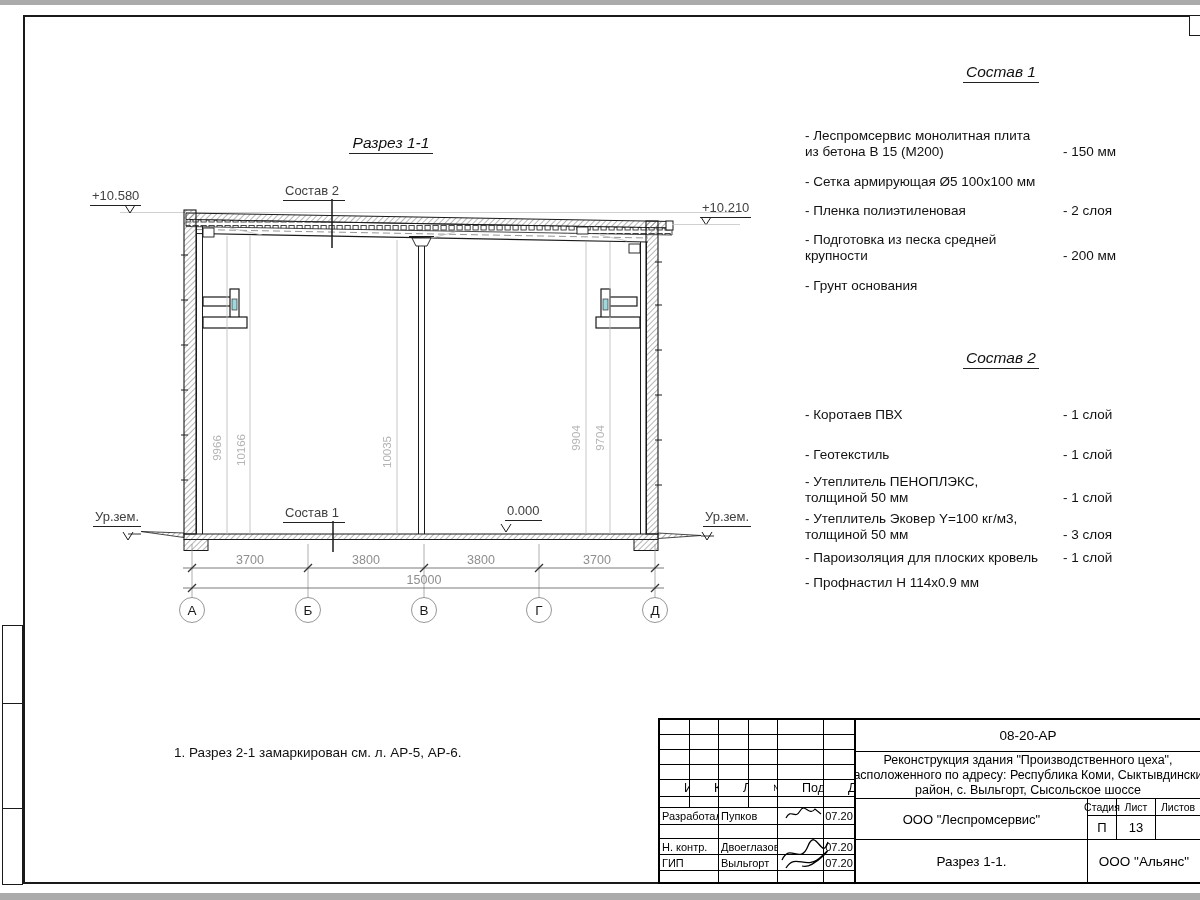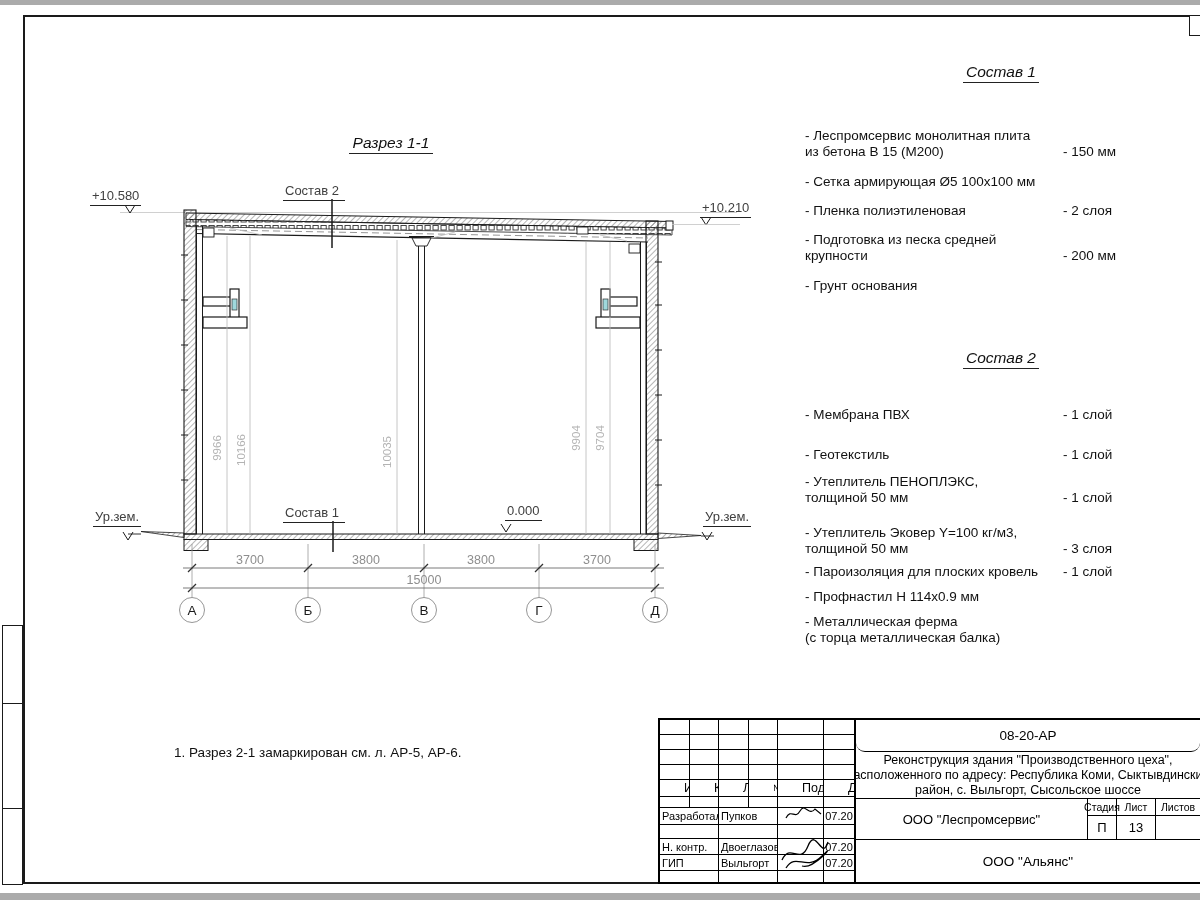--- a/index.html
+++ b/index.html
@@ -42,21 +42,21 @@
   .tb-left > i.last{border-right:none;}
   .tb-left > i.hdr{font-size:12.5px;padding-left:24px;}
   .tb-left > i.hdr.sm{font-size:9px;}
   .tb-left > i.bot{border-bottom:none;}
   .tb-left > i.ctr{justify-content:center;padding-left:0;}
 
   .tb-right{position:absolute;left:854px;top:718px;width:346px;height:166px;
             box-sizing:border-box;border:2px solid #000;border-right:none;
             display:flex;flex-direction:column;background:#fff;}
   .tbr-r1{height:31px;border-bottom:1.5px solid #000;display:flex;align-items:center;
-          justify-content:center;font-size:13.5px;border-radius:9px;}
+          justify-content:center;font-size:13.5px;}
   .tbr-r2{height:46px;border-bottom:1.5px solid #000;display:flex;align-items:center;
           justify-content:center;text-align:center;font-size:12.5px;line-height:15px;
           overflow:hidden;white-space:nowrap;}
   .tbr-r3{height:40px;border-bottom:1.5px solid #000;display:flex;}
   .tbr-r4{flex:1;display:flex;}
   .org-cell{width:232px;border-right:1.5px solid #000;display:flex;align-items:center;
             justify-content:center;font-size:13px;box-sizing:border-box;}
   .stage-block{flex:1;display:flex;flex-direction:column;}
   .stage-hdr{height:16px;display:flex;border-bottom:1.5px solid #000;}
   .stage-hdr b,.stage-val b{font-weight:normal;display:flex;align-items:center;
@@ -289,64 +289,57 @@
           <div></div>
         </div>
       <div class="vl"></div>
     </div>
   </div>
 
   <div class="mlist" style="left:805px;top:350px;">
     <div class="lt-wrap"><span class="list-title">Состав 2</span></div>
     <div class="si" style="margin-top:38px">
       <div class="nm">
-          <div>- Мембрана ПВХ</div>
+          <div>- Коротаев ПВХ</div>
           <div></div>
         </div>
       <div class="vl">- 1 слой</div>
     </div>
     <div class="si" style="margin-top:24px">
       <div class="nm">
           <div>- Геотекстиль</div>
           <div></div>
         </div>
       <div class="vl">- 1 слой</div>
     </div>
     <div class="si" style="margin-top:11px">
       <div class="nm">
           <div>- Утеплитель ПЕНОПЛЭКС,</div>
           <div>толщиной 50 мм</div>
         </div>
       <div class="vl">- 1 слой</div>
     </div>
-    <div class="si" style="margin-top:19px">
+    <div class="si" style="margin-top:5px">
       <div class="nm">
           <div>- Утеплитель Эковер Y=100 кг/м3,</div>
           <div>толщиной 50 мм</div>
         </div>
       <div class="vl">- 3 слоя</div>
     </div>
     <div class="si" style="margin-top:7px">
       <div class="nm">
           <div>- Пароизоляция для плоских кровель</div>
           <div></div>
         </div>
       <div class="vl">- 1 слой</div>
     </div>
     <div class="si" style="margin-top:9px">
       <div class="nm">
           <div>- Профнастил Н 114х0.9 мм</div>
           <div></div>
-        </div>
-      <div class="vl"></div>
-    </div>
-    <div class="si" style="margin-top:9px">
-      <div class="nm">
-          <div>- Металлическая ферма</div>
-          <div>(с торца металлическая балка)</div>
         </div>
       <div class="vl"></div>
     </div>
   </div>
 
   <div class="tb-left">
     <i></i>
       <i></i>
       <i></i>
       <i></i>
@@ -430,16 +423,17 @@
           <b class="sc3">Листов</b>
         </div>
         <div class="stage-val">
           <b class="sc1">П</b>
           <b class="sc2">13</b>
           <b class="sc3"></b>
         </div>
       </div>
     </div>
     <div class="tbr-r4">
+      <div class="t-cell">Разрез 1-1.</div>
       <div class="c-cell">ООО "Альянс"</div>
     </div>
   </div>
 </div>
 
 </body></html>

